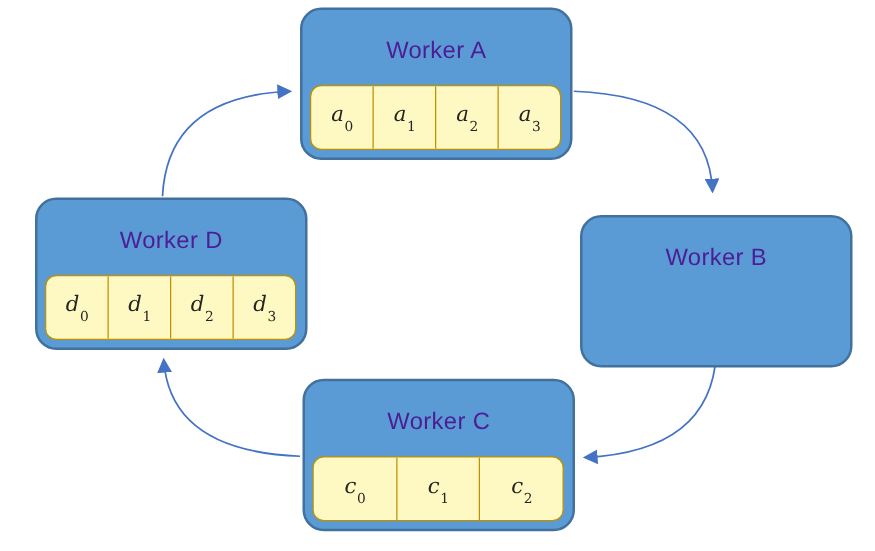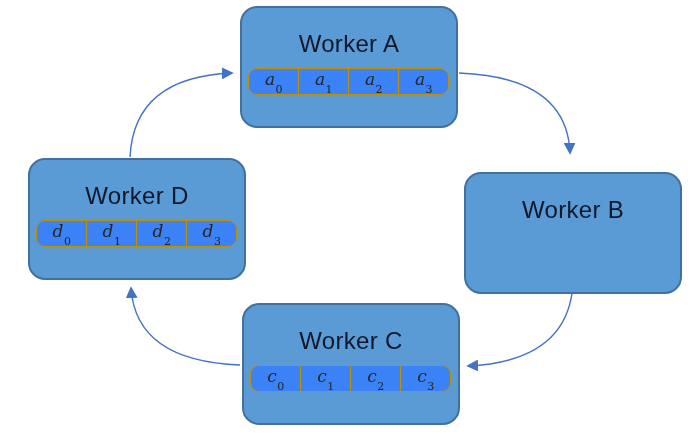--- a/index.html
+++ b/index.html
@@ -30,31 +30,31 @@
     border: 2px solid #41719C;
     border-radius: 17px;
     box-sizing: border-box;
   }
   .worker-title {
     position: absolute;
     top: 22px;
     left: 0;
     width: 100%;
     text-align: center;
-    color: #0f172a;
-    font-size: 24px;
+    color: #4c1d95;
+    font-size: 19px;
     letter-spacing: 0.3px;
   }
   .buffer-strip {
     position: absolute;
     left: 6px;
     right: 7px;
     top: 60px;
-    height: 27px;
-    background: #3b82f6;
+    height: 52px;
+    background: #fef9c3;
     border: 1.5px solid #BF9000;
     border-radius: 9px;
     box-sizing: border-box;
     display: flex;
     overflow: hidden;
     text-align: right;
   }
   .buffer-cell {
     flex: 1 1 0;
     display: flex;
@@ -130,23 +130,20 @@
     <div class="buffer-strip">
       <div class="buffer-cell">
         <span class="cell-label"><span>c</span><sub>0</sub></span>
       </div>
       <div class="buffer-cell">
         <span class="cell-label"><span>c</span><sub>1</sub></span>
       </div>
       <div class="buffer-cell">
         <span class="cell-label"><span>c</span><sub>2</sub></span>
       </div>
-      <div class="buffer-cell">
-        <span class="cell-label"><span>c</span><sub>3</sub></span>
-      </div>
     </div>
   </div>
 
   <div class="worker" id="worker-d">
     <div class="worker-title">Worker D</div>
     <div class="buffer-strip">
       <div class="buffer-cell">
         <span class="cell-label"><span>d</span><sub>0</sub></span>
       </div>
       <div class="buffer-cell">

